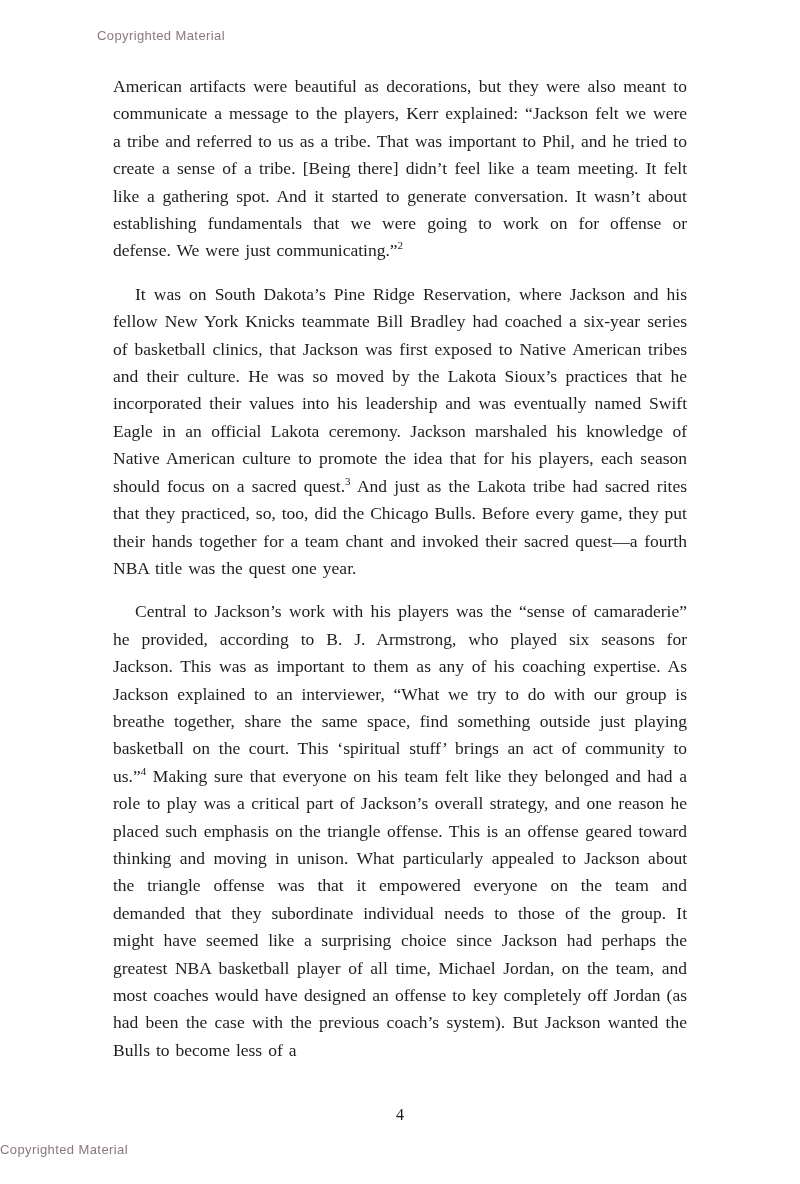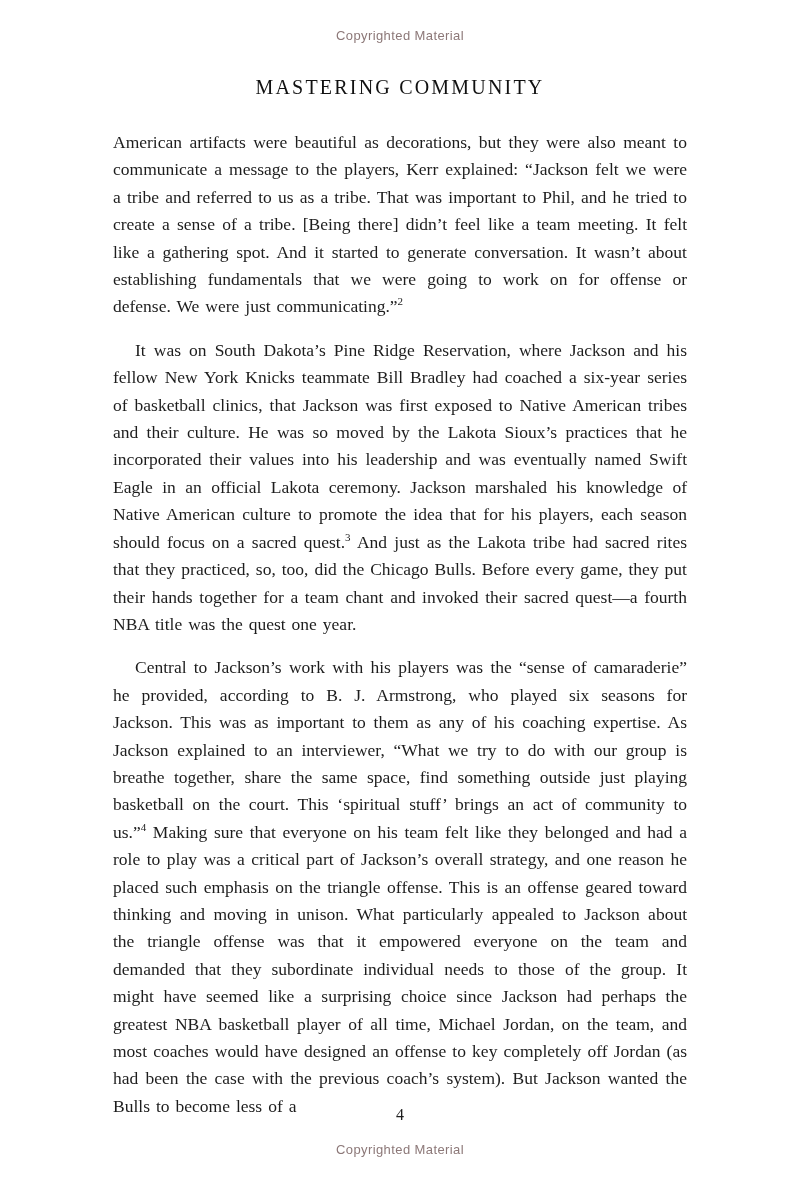--- a/index.html
+++ b/index.html
@@ -13,21 +13,21 @@
     height: 1184px;
     margin: 0 auto;
     background: #ffffff;
     box-sizing: border-box;
     padding: 0 97px;
     font-family: "Liberation Serif", serif;
     color: #1d1d1d;
     overflow: hidden;
   }
   .copyright {
-    text-align: center;
+    text-align: left;
     font-family: "Liberation Sans", sans-serif;
     font-size: 13px;
     letter-spacing: 0.4px;
     color: #8c7878;
   }
   .copyright.top {
     padding-top: 28px;
   }
   .copyright.bottom {
     position: absolute;
@@ -75,21 +75,20 @@
     color: #1d1d1d;
   }
 </style>
 </head>
 <body>
 
 <div class="page">
 
   <div class="copyright top">Copyrighted Material</div>
 
-  <h1 class="chapter-title">MASTERING COMMUNITY</h1>
 
   <div class="body-text">
 
     <p class="para"><span>American artifacts were beautiful as decorations, but they were also meant to communicate a message to the players, Kerr explained: “Jackson felt we were a tribe and referred to us as a tribe. That was important to Phil, and he tried to create a sense of a tribe. [Being there] didn’t feel like a team meeting. It felt like a gathering spot. And it started to generate conversation. It wasn’t about establishing fundamentals that we were going to work on for offense or defense. We were just communicating.”</span><sup class="fn">2</sup></p>
 
     <p class="para indent"><span>It was on South Dakota’s Pine Ridge Reservation, where Jackson and his fellow New York Knicks teammate Bill Bradley had coached a six-year series of basketball clinics, that Jackson was first exposed to Native American tribes and their culture. He was so moved by the Lakota Sioux’s practices that he incorporated their values into his leadership and was eventually named Swift Eagle in an official Lakota ceremony. Jackson marshaled his knowledge of Native American culture to promote the idea that for his players, each season should focus on a sacred quest.</span><sup class="fn">3</sup><span> And just as the Lakota tribe had sacred rites that they practiced, so, too, did the Chicago Bulls. Before every game, they put their hands together for a team chant and invoked their sacred quest—a fourth NBA title was the quest one year.</span></p>
 
     <p class="para indent"><span>Central to Jackson’s work with his players was the “sense of camaraderie” he provided, according to B. J. Armstrong, who played six seasons for Jackson. This was as important to them as any of his coaching expertise. As Jackson explained to an interviewer, “What we try to do with our group is breathe together, share the same space, find something outside just playing basketball on the court. This ‘spiritual stuff’ brings an act of community to us.”</span><sup class="fn">4</sup><span> Making sure that everyone on his team felt like they belonged and had a role to play was a critical part of Jackson’s overall strategy, and one reason he placed such emphasis on the triangle offense. This is an offense geared toward thinking and moving in unison. What particularly appealed to Jackson about the triangle offense was that it empowered everyone on the team and demanded that they subordinate individual needs to those of the group. It might have seemed like a surprising choice since Jackson had perhaps the greatest NBA basketball player of all time, Michael Jordan, on the team, and most coaches would have designed an offense to key completely off Jordan (as had been the case with the previous coach’s system). But Jackson wanted the Bulls to become less of a</span></p>
 
   </div>

